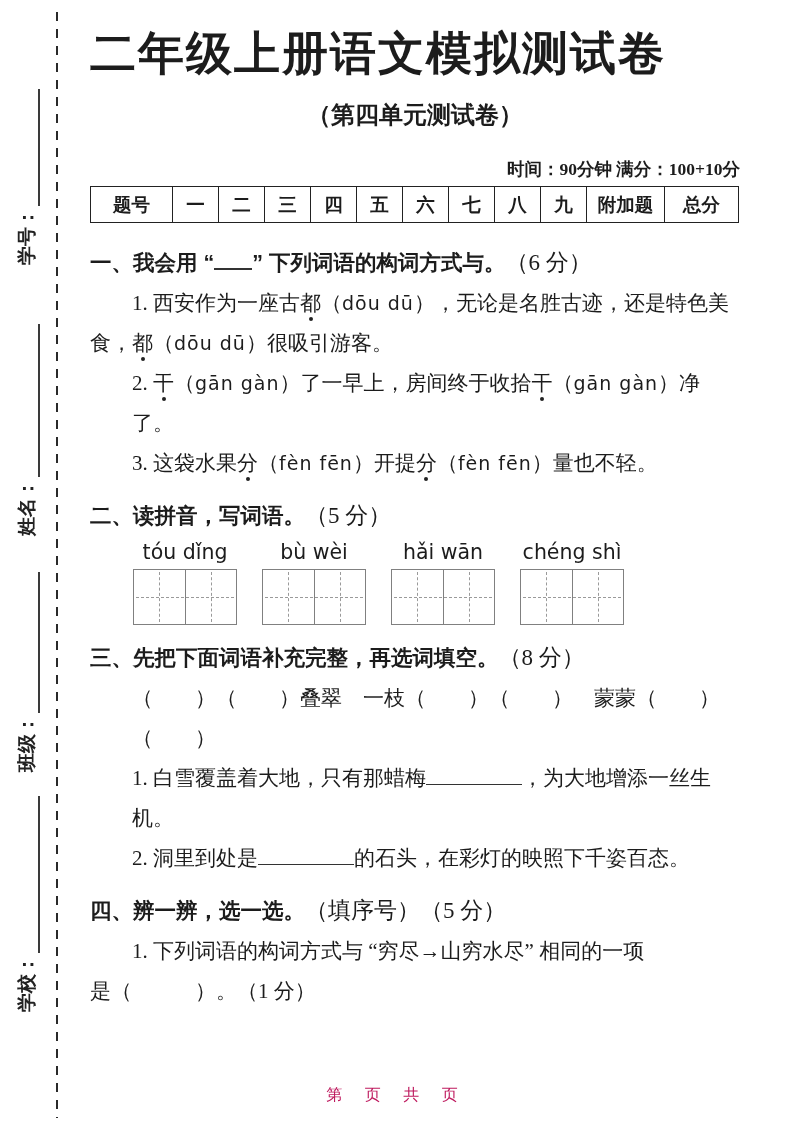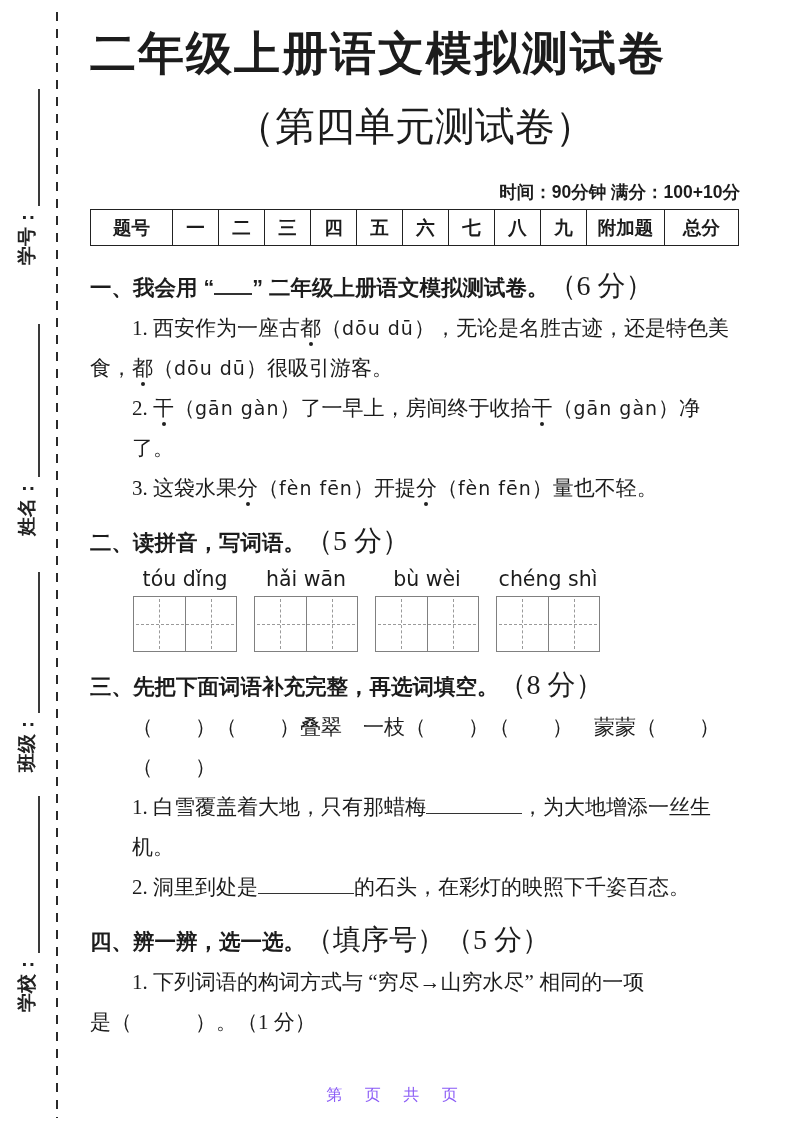--- a/index.html
+++ b/index.html
@@ -15,57 +15,57 @@
   .margin-item .m-line{flex:1;border-bottom:2px solid #3a3a3a;height:20px;margin-left:2px;}
   #margin-item-0{top:265px;width:176px;}
   #margin-item-1{top:536px;width:212px;}
   #margin-item-2{top:772px;width:200px;}
   #margin-item-3{top:1012px;width:216px;}
 
   
   .content{position:absolute;left:90px;top:28px;width:650px;}
   .title{font-family:"Liberation Sans",sans-serif;font-weight:900;font-size:46px;
          letter-spacing:2px;line-height:1.1;margin:0;}
-  .subtitle{font-family:"Liberation Sans",sans-serif;font-weight:normal;font-size:40px;
+  .subtitle{font-family:"Liberation Sans",sans-serif;font-weight:bold;font-size:24px;
             text-align:center;margin:20px 0 0 0;}
-  .meta{font-family:Liberation Sans, sans-serif;font-weight:bold;font-size:17.5px;
+  .meta{font-family:Liberation Serif, serif;font-weight:bold;font-size:17.5px;
         text-align:right;margin-top:26px;margin-bottom:5px;}
 
   table.score-table{border-collapse:collapse;table-layout:fixed;width:648px;}
   table.score-table td{border:1.7px solid #222;height:35px;text-align:center;vertical-align:middle;
         font-family:Liberation Sans, sans-serif;font-size:18.5px;font-weight:bold;padding:0;}
 
   #body-lines{margin-top:20px;}
   .line{font-size:21px;line-height:40px;white-space:pre-wrap;}
   .line.heading{font-family:"Liberation Sans",sans-serif;font-weight:bold;margin-top:13px;font-size:21.5px;}
   .indent{padding-left:42px;}
 
   .seg-t{}
   .seg-h{font-family:"Liberation Sans",sans-serif;font-weight:bold;}
-  .seg-hs{font-family:"Liberation Serif",serif;font-weight:normal;font-size:28px;}
+  .seg-hs{font-family:"Liberation Serif",serif;font-weight:normal;font-size:23px;}
   .seg-py{font-family:"DejaVu Sans",sans-serif;font-size:19px;letter-spacing:1px;}
   .seg-dot{position:relative;}
   .seg-dot::after{content:"";position:absolute;left:50%;bottom:-6px;width:4px;height:4px;
                   margin-left:-2px;border-radius:50%;background:#222;}
   .seg-blank{display:inline-block;width:96px;height:1em;border-bottom:1.6px solid #333;vertical-align:baseline;}
   .seg-hblank{display:inline-block;width:38px;height:1em;border-bottom:2px solid #333;vertical-align:baseline;}
 
   
-  .py-grid{display:flex;gap:17px;padding-left:43px;margin:4px 0 10px 0;}
+  .py-grid{display:flex;gap:25px;padding-left:43px;margin:4px 0 10px 0;}
   .py-group{width:104px;flex:0 0 auto;}
   .py-word{text-align:center;font-family:"DejaVu Sans",sans-serif;font-size:20.5px;
            margin-bottom:5px;white-space:nowrap;line-height:1.2;}
   .py-box{position:relative;display:flex;border:1.6px solid #808080;height:54px;background:#fff;}
   .py-box::after{content:"";position:absolute;left:2px;right:2px;top:50%;border-top:1.2px dashed #9a9a9a;}
   .py-cell{flex:1;position:relative;}
   .py-cell + .py-cell{border-left:1.4px solid #808080;}
   .py-cell::before{content:"";position:absolute;left:50%;top:2px;bottom:2px;border-left:1.2px dashed #9a9a9a;}
 
   .footer{position:absolute;left:0;right:0;bottom:16px;text-align:center;
-          font-family:"Liberation Sans",sans-serif;font-size:16px;letter-spacing:9px;color:#8b5cf6;}
+          font-family:"Liberation Sans",sans-serif;font-size:16px;letter-spacing:9px;color:#be185d;}
 </style>
 </head>
 <body>
 
 <div class="page">
 
   <div class="fold-line"></div>
 
   <div class="margin-item" id="margin-item-0">
     <span class="m-label">学号：</span>
@@ -116,43 +116,43 @@
             <td>七</td>
             <td>八</td>
             <td>九</td>
             <td>附加题</td>
             <td>总分</td>
           </tr>
       </tbody>
     </table>
 
     <div id="body-lines">
-        <div class="line heading"><span class="seg-h">一、我会用 “</span><span class="seg-hblank"></span><span class="seg-h">” 二年级上册语文模拟测试卷。</span><span class="seg-hs">（6 分）</span></div>
+        <div class="line heading"><span class="seg-h">一、我会用 “</span><span class="seg-hblank"></span><span class="seg-h">” 下列词语的构词方式与。</span><span class="seg-hs">（6 分）</span></div>
         <div class="line indent"><span class="seg-t">1. 西安作为一座古</span><span class="seg-dot">都</span><span class="seg-t">（</span><span class="seg-py">dōu dū</span><span class="seg-t">），无论是名胜古迹，还是特色美</span></div>
         <div class="line"><span class="seg-t">食，</span><span class="seg-dot">都</span><span class="seg-t">（</span><span class="seg-py">dōu dū</span><span class="seg-t">）很吸引游客。</span></div>
         <div class="line indent"><span class="seg-t">2. </span><span class="seg-dot">干</span><span class="seg-t">（</span><span class="seg-py">gān gàn</span><span class="seg-t">）了一早上，房间终于收拾</span><span class="seg-dot">干</span><span class="seg-t">（</span><span class="seg-py">gān gàn</span><span class="seg-t">）净了。</span></div>
         <div class="line indent"><span class="seg-t">3. 这袋水果</span><span class="seg-dot">分</span><span class="seg-t">（</span><span class="seg-py">fèn fēn</span><span class="seg-t">）开提</span><span class="seg-dot">分</span><span class="seg-t">（</span><span class="seg-py">fèn fēn</span><span class="seg-t">）量也不轻。</span></div>
         <div class="line heading"><span class="seg-h">二、读拼音，写词语。</span><span class="seg-hs">（5 分）</span></div>
         <div class="py-grid">
           <div class="py-group">
             <div class="py-word">tóu dǐng</div>
             <div class="py-box">
               <div class="py-cell"></div>
               <div class="py-cell"></div>
             </div>
           </div>
           <div class="py-group">
-            <div class="py-word">hǎi wān</div>
+            <div class="py-word">bù wèi</div>
             <div class="py-box">
               <div class="py-cell"></div>
               <div class="py-cell"></div>
             </div>
           </div>
           <div class="py-group">
-            <div class="py-word">bù wèi</div>
+            <div class="py-word">hǎi wān</div>
             <div class="py-box">
               <div class="py-cell"></div>
               <div class="py-cell"></div>
             </div>
           </div>
           <div class="py-group">
             <div class="py-word">chéng shì</div>
             <div class="py-box">
               <div class="py-cell"></div>
               <div class="py-cell"></div>

